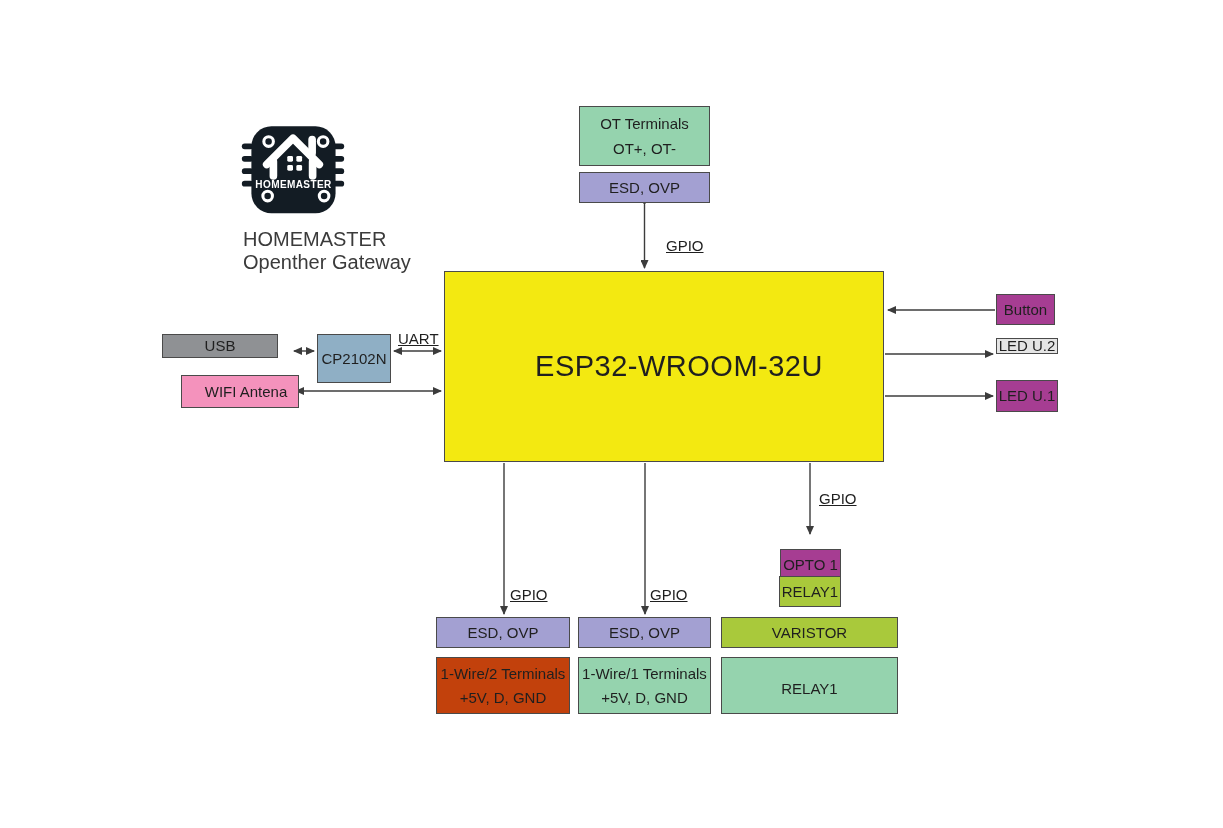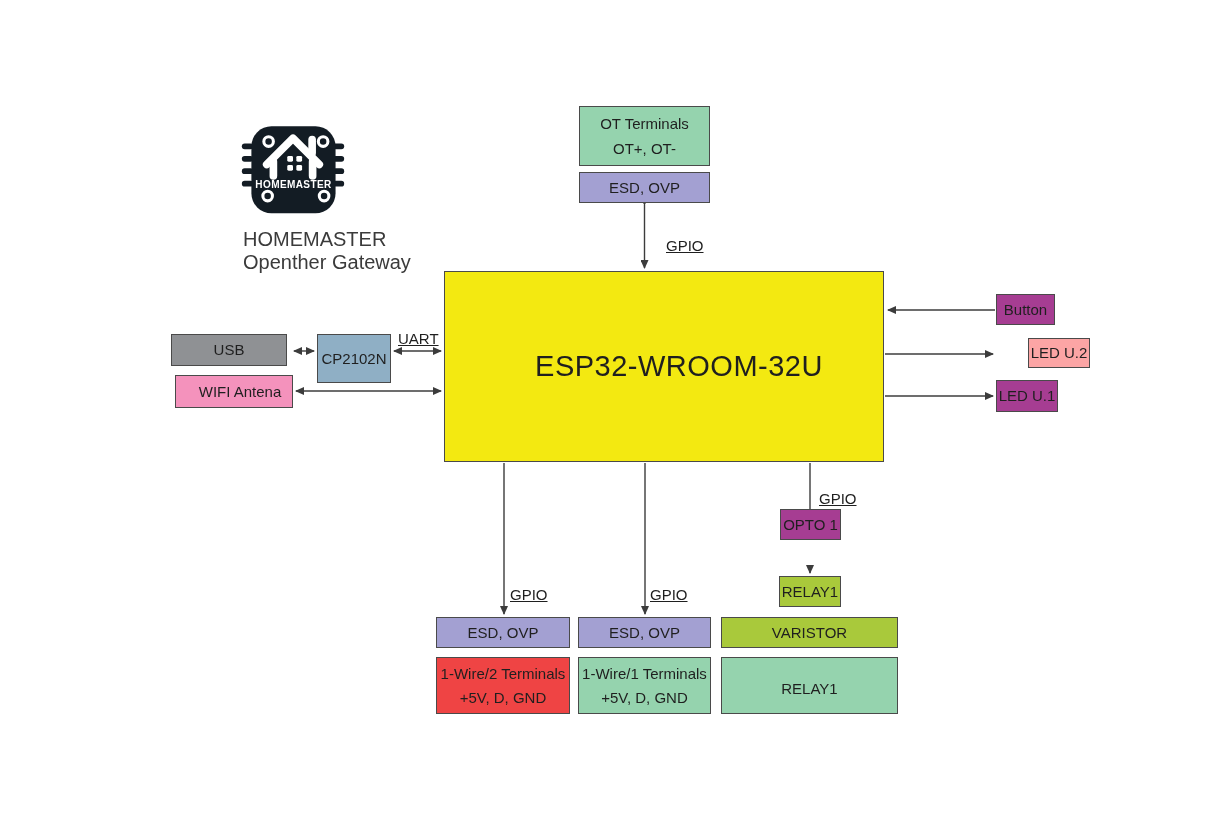--- a/index.html
+++ b/index.html
@@ -37,39 +37,39 @@
 
   
   .b-esp32 { left: 444px; top: 271px; width: 440px; height: 191px;
              background: #f3e911; font-size: 29px; letter-spacing: 0.5px; padding-left: 30px; }
 
   
   .b-ot       { left: 579px; top: 106px; width: 131px; height: 60px; background: #95d3ae; }
   .b-esd-top  { left: 579px; top: 172px; width: 131px; height: 31px; background: #a3a0d2; }
 
   
-  .b-usb   { left: 171px; top: 334px; width: 116px; height: 32px; background: #8f9194; }
+  .b-usb   { left: 162px; top: 334px; width: 116px; height: 24px; background: #8f9194; }
   .b-cp    { left: 317px; top: 334px; width: 74px;  height: 49px; background: #8fafc5; }
-  .b-wifi  { left: 175px; top: 375px; width: 118px; height: 33px; background: #f492bc; padding-left: 12px; }
+  .b-wifi  { left: 181px; top: 375px; width: 118px; height: 33px; background: #f492bc; padding-left: 12px; }
 
   
   .b-button { left: 996px; top: 294px; width: 59px; height: 31px; background: #a63d92; }
-  .b-led2   { left: 996px; top: 338px; width: 62px; height: 30px; background: #fca5a5; margin-left: 32px; }
+  .b-led2   { left: 996px; top: 338px; width: 62px; height: 16px; background: #e5e5e5; }
   .b-led1   { left: 996px; top: 380px; width: 62px; height: 32px; background: #a63d92; }
 
   
-  .b-opto     { left: 780px; top: 509px; width: 61px;  height: 31px; background: #a63d92; }
+  .b-opto     { left: 780px; top: 549px; width: 61px;  height: 31px; background: #a63d92; }
   .b-relay1   { left: 779px; top: 576px; width: 62px;  height: 31px; background: #a9c93b; }
   .b-varistor { left: 721px; top: 617px; width: 177px; height: 31px; background: #a9c93b; }
   .b-relayout { left: 721px; top: 657px; width: 177px; height: 57px; background: #95d3ae; }
 
   
   .b-esd-bl { left: 436px; top: 617px; width: 134px; height: 31px; background: #a3a0d2; }
   .b-esd-bm { left: 578px; top: 617px; width: 133px; height: 31px; background: #a3a0d2; }
-  .b-wire2  { left: 436px; top: 657px; width: 134px; height: 57px; background: #ef4444; }
+  .b-wire2  { left: 436px; top: 657px; width: 134px; height: 57px; background: #c2410c; }
   .b-wire1  { left: 578px; top: 657px; width: 133px; height: 57px; background: #95d3ae; align-items: center; }
 
   
   .wire-label {
     position: absolute;
     font-size: 15px;
     color: #1f1f1f;
     white-space: nowrap;
     text-decoration: underline;
   }

